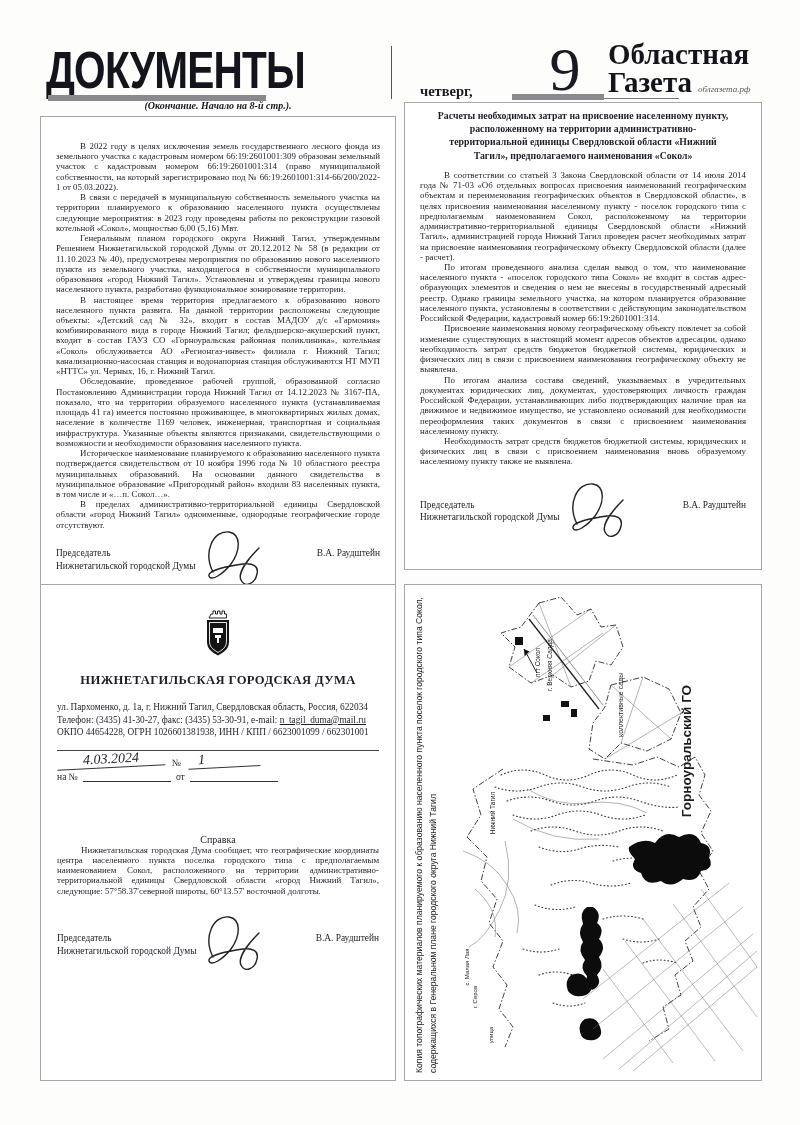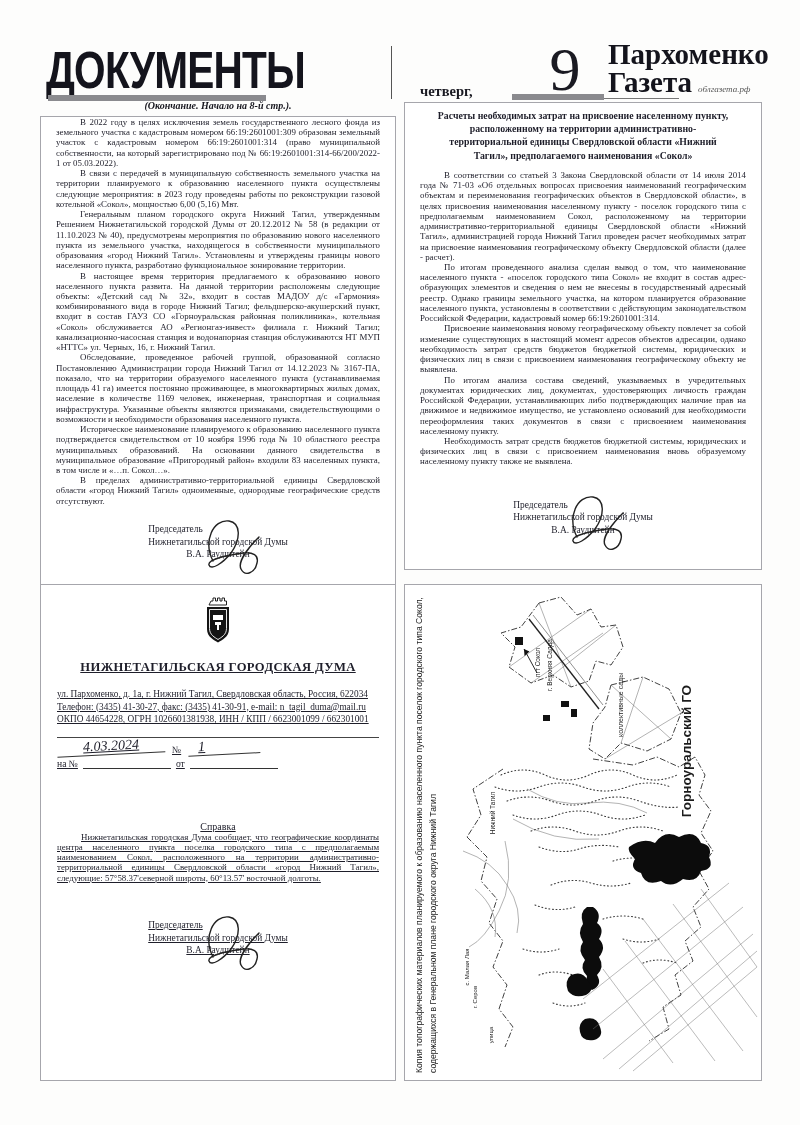--- a/index.html
+++ b/index.html
@@ -22,30 +22,30 @@
   .issue-date { position:absolute; left:420px; top:49px; font-weight:700; font-size:14.5px; line-height:1.3; color:#1a1a22;margin-top:33px; }
   .page-number { position:absolute; left:528px; top:34px; width:74px; text-align:center; font-size:62px; color:#1a1a22; }
   .pagenum-bar { position:absolute; left:512px; top:94px; width:92px; height:6px; background:#8a8a8e; }
   .pagenum-bar:after { content:""; position:absolute; left:92px; top:4px; width:75px; height:1px; background:#777; }
   .brand { position:absolute; left:608px; top:40px; font-weight:700; font-size:29px; line-height:0.98; color:#14141c; }
   .brand-site { font-weight:400; font-style:italic; font-size:9px; color:#555; margin-left:6px; letter-spacing:0; }
   .continuation { position:absolute; left:40px; top:100px; width:356px; text-align:center; font-style:italic; font-weight:700; font-size:10px; }
 
   
   .doc { position:absolute; background:#ffffff; border:1px solid #a6a6ac; box-sizing:border-box; color:#1e1e2a; }
-  #doc-tl { left:40px;  top:116px; width:356px; height:518px; padding:0 15px; }
+  #doc-tl { left:40px;  top:116px; width:356px; height:518px; padding:24px 15px; }
   #doc-tr { left:404px; top:102px; width:358px; height:468px; padding:5px 15px; }
-  #doc-bl { left:40px;  top:584px; width:356px; height:497px; padding:5px 16px;text-decoration:underline; }
+  #doc-bl { left:40px;  top:584px; width:356px; height:497px; padding:18px 16px; }
   #doc-br { left:404px; top:584px; width:358px; height:497px; }
 
   .doc p { margin:0; font-size:8.9px; line-height:1.15; text-align:justify; text-indent:24px; }
   .tr-title { font-weight:700; text-align:center; font-size:9.8px; line-height:1.35; margin:1px 14px 8px 14px; }
 
   
-  .sig-row { position:relative; display:flex; justify-content:space-between; align-items:center; font-size:9.4px; line-height:1.35;flex-direction:column; }
+  .sig-row { position:relative; display:flex; justify-content:space-between; align-items:flex-start; font-size:9.4px; line-height:1.35; }
   #doc-tl .sig-row { margin-top:17px; }
   #doc-tr .sig-row { margin-top:32px; }
   #doc-bl .sig-row { margin-top:36px; }
   .sig-scribble { position:absolute; left:44%; bottom:-16px; pointer-events:none; }
 
   
   .emblem { display:block; margin:4px auto 0 auto; }
   .org-name { text-align:center; font-weight:700; font-size:12.6px; letter-spacing:0.4px; margin-top:12px; }
   .address { text-align:left; font-size:9.3px; line-height:1.35; margin-top:13px; }
   .email { text-decoration:underline; }
@@ -75,34 +75,34 @@
   <div class="masthead">ДОКУМЕНТЫ</div>
   <div class="masthead-bar"></div>
   <div class="vrule"></div>
   <div class="issue-date">
     <div>четверг,</div>
     <div>30 мая / 2024</div>
   </div>
   <div class="page-number">9</div>
   <div class="pagenum-bar"></div>
   <div class="brand">
-    <div>Пархоменко</div>
+    <div>Областная</div>
     <div><span>Газета</span><span class="brand-site">облгазета.рф</span></div>
   </div>
   <div class="continuation">(Окончание. Начало на 8-й стр.).</div>
 </div>
 
 <div class="doc" id="doc-tl">
   <p>В 2022 году в целях исключения земель государственного лесного фонда из земельного участка с кадастровым номером 66:19:2601001:309 образован земельный участок с кадастровым номером 66:19:2601001:314 (право муниципальной собственности, на который зарегистрировано под № 66:19:2601001:314-66/200/2022-1 от 05.03.2022).</p>
   <p>В связи с передачей в муниципальную собственность земельного участка на территории планируемого к образованию населенного пункта осуществлены следующие мероприятия: в 2023 году проведены работы по реконструкции газовой котельной «Сокол», мощностью 6,00 (5,16) Мвт.</p>
   <p>Генеральным планом городского округа Нижний Тагил, утвержденным Решением Нижнетагильской городской Думы от 20.12.2012 № 58 (в редакции от 11.10.2023 № 40), предусмотрены мероприятия по образованию нового населенного пункта из земельного участка, находящегося в собственности муниципального образования «город Нижний Тагил». Установлены и утверждены границы нового населенного пункта, разработано функциональное зонирование территории.</p>
   <p>В настоящее время территория предлагаемого к образованию нового населенного пункта развита. На данной территории расположены следующие объекты: «Детский сад № 32», входит в состав МАДОУ д/с «Гармония» комбинированного вида в городе Нижний Тагил; фельдшерско-акушерский пункт, входит в состав ГАУЗ СО «Горноуральская районная поликлиника», котельная «Сокол» обслуживается АО «Регионгаз-инвест» филиала г. Нижний Тагил; канализационно-насосная станция и водонапорная станция обслуживаются НТ МУП «НТТС» ул. Черных, 16, г. Нижний Тагил.</p>
   <p>Обследование, проведенное рабочей группой, образованной согласно Постановлению Администрации города Нижний Тагил от 14.12.2023 № 3167-ПА, показало, что на территории образуемого населенного пункта (устанавливаемая площадь 41 га) имеется постоянно проживающее, в многоквартирных жилых домах, население в количестве 1169 человек, инженерная, транспортная и социальная инфраструктура. Указанные объекты являются признаками, свидетельствующими о возможности и необходимости образования населенного пункта.</p>
   <p>Историческое наименование планируемого к образованию населенного пункта подтверждается свидетельством от 10 ноября 1996 года № 10 областного реестра муниципальных образований. На основании данного свидетельства в муниципальное образование «Пригородный район» входили 83 населенных пункта, в том числе и «…п. Сокол…».</p>
-  <p>В пределах административно-территориальной единицы Свердловской области «город Нижний Тагил» одноименные, однородные географические средств отсутствуют.</p>
+  <p>В пределах административно-территориальной единицы Свердловской области «город Нижний Тагил» одноименные, однородные географические городе отсутствуют.</p>
   <div class="sig-row">
     <div>
       <div>Председатель</div>
       <div>Нижнетагильской городской Думы</div>
     </div>
     <svg class="sig-scribble" width="86" height="62" viewBox="0 0 86 62">
       <path d="M14,46 C4,26 14,4 30,6 C42,8 42,24 32,38 C24,48 12,56 10,50 C8,44 30,40 44,38 C54,37 60,40 58,48 C56,58 46,62 42,54 C38,46 52,30 60,22" fill="none" stroke="#222" stroke-width="1.4" stroke-linecap="round"></path>
     </svg>
     <div>В.А. Раудштейн</div>
   </div>
@@ -131,21 +131,21 @@
   <svg class="emblem" width="36" height="54" viewBox="0 0 36 54">
     <path d="M11,7 h2 v-3 h2.5 v3 h2 v-3 h2.5 v3 h2 v-3 h2.5 v3 h2 v4 h-17.5 z" fill="#fff" stroke="#222" stroke-width="1"></path>
     <path d="M7,13 h22 v22 c0,8 -7,11 -11,13.5 c-4,-2.5 -11,-5.5 -11,-13.5 z" fill="#141414"></path>
     <path d="M9.5,15.5 h17 v19 c0,6.5 -5.5,9 -8.5,11 c-3,-2 -8.5,-4.5 -8.5,-11 z" fill="none" stroke="#fff" stroke-width="0.9"></path>
     <rect x="13" y="21" width="10" height="5" fill="#fff"></rect>
     <path d="M15,28 h6 v3 h-6 z M17,31 h2 v5 h-2 z" fill="#fff"></path>
   </svg>
   <div class="org-name">НИЖНЕТАГИЛЬСКАЯ ГОРОДСКАЯ ДУМА</div>
   <div class="address">
     <div>ул. Пархоменко, д. 1а, г. Нижний Тагил,  Свердловская область, Россия, 622034</div>
-    <div><span>Телефон: (3435) 41-30-27, факс: (3435) 41-30-91, e-mail: </span><span class="email">n_tagil_duma@mail.ru</span></div>
+    <div><span>Телефон: (3435) 41-30-27, факс: (3435) 53-30-91, e-mail: </span><span class="email">n_tagil_duma@mail.ru</span></div>
     <div>ОКПО 44654228,  ОГРН 1026601381938,  ИНН / КПП / 6623001099 / 662301001</div>
   </div>
   <div class="letterhead-rule"></div>
   <div class="date-row">
     <span class="hand u-date">4.03.2024</span>
     <span>№</span>
     <span class="hand u-num">1</span>
   </div>
   <div class="ref-row">
     <span>на №</span>

